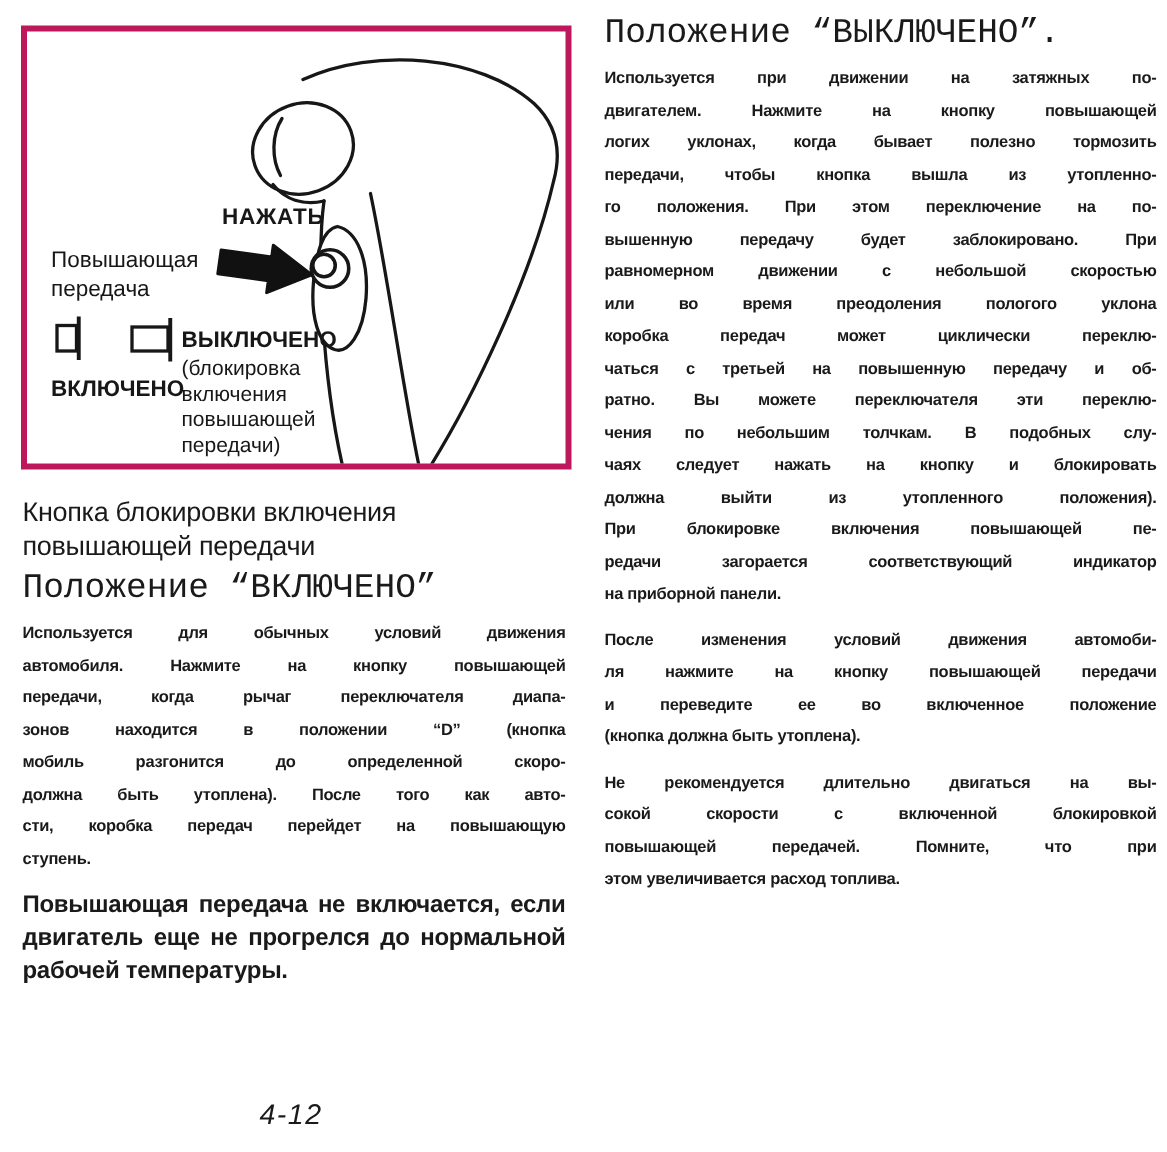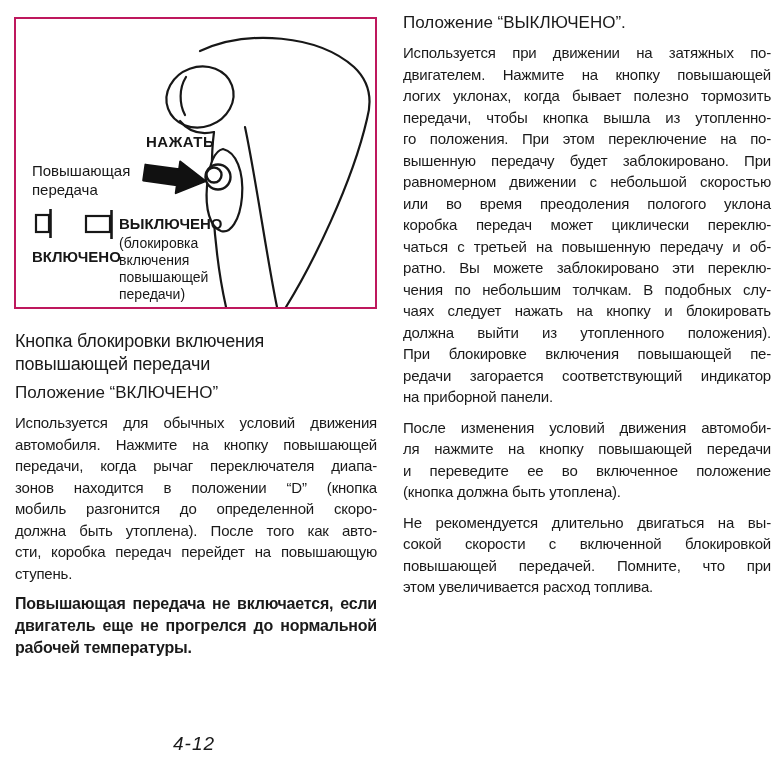--- a/index.html
+++ b/index.html
@@ -1,25 +1,25 @@
 <!DOCTYPE html>
 <html><head>
 <meta charset="utf-8">
 <style>
   html,body{margin:0;padding:0;background:#ffffff;}
   .page{position:relative;width:778px;height:768px;background:#ffffff;
         font-family:"Liberation Sans",sans-serif;color:#1a1a1a;overflow:hidden;}
   .figure-box{position:absolute;left:14px;top:17px;width:359px;height:288px;
-              border:2px solid #be185d;background:#ffffff;text-align:right;}
+              border:4px solid #be185d;background:#ffffff;text-align:right;}
   .left-col{position:absolute;left:15px;top:330px;width:362px;}
   .right-col{position:absolute;left:403px;top:12px;width:368px;}
   .h1{font-size:18px;font-weight:normal;line-height:23px;letter-spacing:-0.2px;}
-  .sub{font-size:17px;line-height:21px;margin-top:6px;}
-  .para{font-size:15px;line-height:21.5px;letter-spacing:-0.2px;
-        margin-top:9px;text-align:justify;}
+  .sub{font-size:23px;line-height:21px;margin-top:6px;font-family:Liberation Mono, monospace;}
+  .para{font-size:11px;line-height:21.5px;letter-spacing:-0.2px;
+        margin-top:9px;text-align:justify;font-weight:bold;}
   .para.bold{font-weight:bold;line-height:22px;font-size:16px;}
   .ln{white-space:nowrap;}
   .jl{text-align-last:justify;}
   .page-num{position:absolute;left:173px;top:733px;font-size:19px;letter-spacing:1px;font-style:italic;}
   svg text{font-family:"Liberation Sans",sans-serif;fill:#171717;}
 </style>
 </head>
 <body>
 
 <div class="page">
@@ -98,21 +98,21 @@
         <div class="ln jl">Используется при движении на затяжных по-</div>
         <div class="ln jl">двигателем. Нажмите на кнопку повышающей</div>
         <div class="ln jl">логих уклонах, когда бывает полезно тормозить</div>
         <div class="ln jl">передачи, чтобы кнопка вышла из утопленно-</div>
         <div class="ln jl">го положения. При этом переключение на по-</div>
         <div class="ln jl">вышенную передачу будет заблокировано. При</div>
         <div class="ln jl">равномерном движении с небольшой скоростью</div>
         <div class="ln jl">или во время преодоления пологого уклона</div>
         <div class="ln jl">коробка передач может циклически переклю-</div>
         <div class="ln jl">чаться с третьей на повышенную передачу и об-</div>
-        <div class="ln jl">ратно. Вы можете заблокировано эти переклю-</div>
+        <div class="ln jl">ратно. Вы можете переключателя эти переклю-</div>
         <div class="ln jl">чения по небольшим толчкам. В подобных слу-</div>
         <div class="ln jl">чаях следует нажать на кнопку и блокировать</div>
         <div class="ln jl">должна выйти из утопленного положения).</div>
         <div class="ln jl">При блокировке включения повышающей пе-</div>
         <div class="ln jl">редачи загорается соответствующий индикатор</div>
         <div class="ln">на приборной панели.</div>
       </div>
     <div class="para">
         <div class="ln jl">После изменения условий движения автомоби-</div>
         <div class="ln jl">ля нажмите на кнопку повышающей передачи</div>

